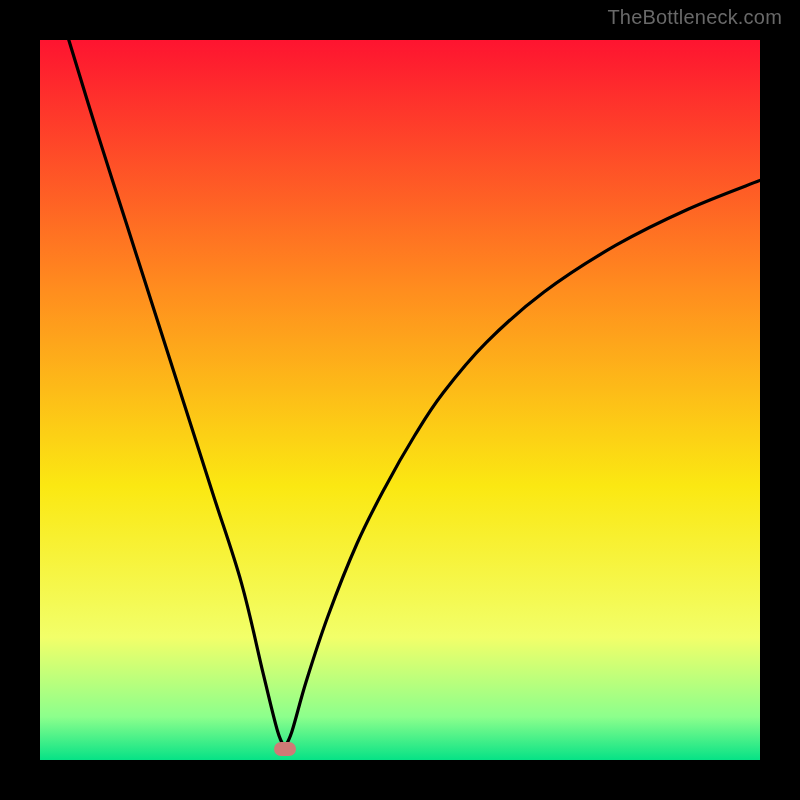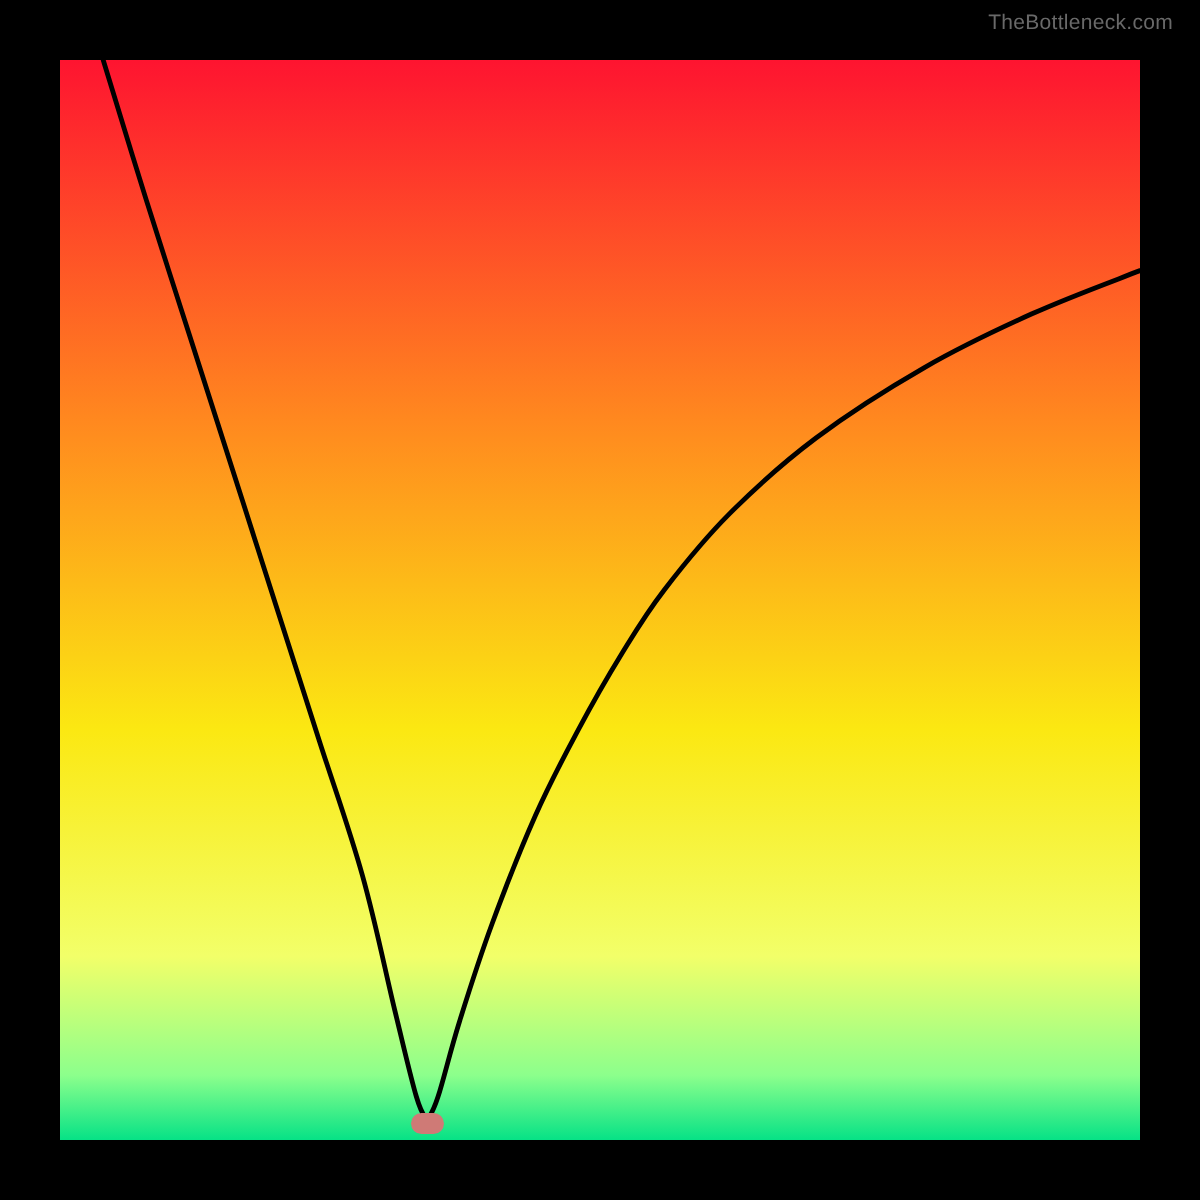--- a/index.html
+++ b/index.html
@@ -15,21 +15,21 @@
     top: 40px; left: 40px;
     width: 720px; height: 720px;
     overflow: hidden;
   }
   .plot-area svg { display: block; }
   .watermark {
     position: absolute;
     top: 6px;
     right: 18px;
     font-family: Arial, Helvetica, sans-serif;
-    font-size: 14px;
+    font-size: 20px;
     font-weight: 500;
     color: #696969;
     letter-spacing: 0.2px;
   }
   .marker {
     position: absolute;
     border-radius: 50% / 50%;
   }
 </style>
 </head>

